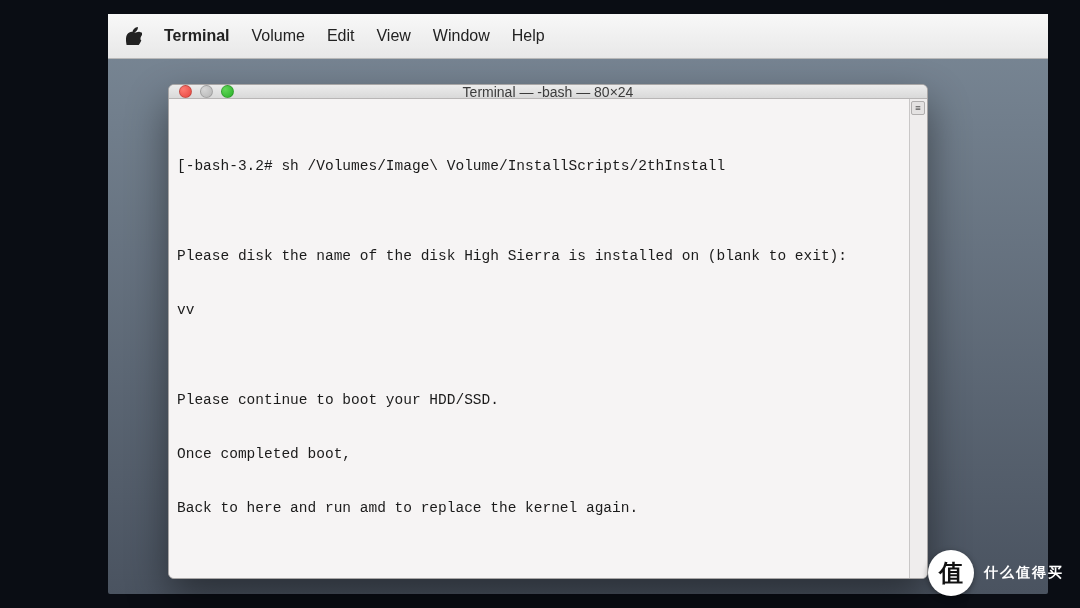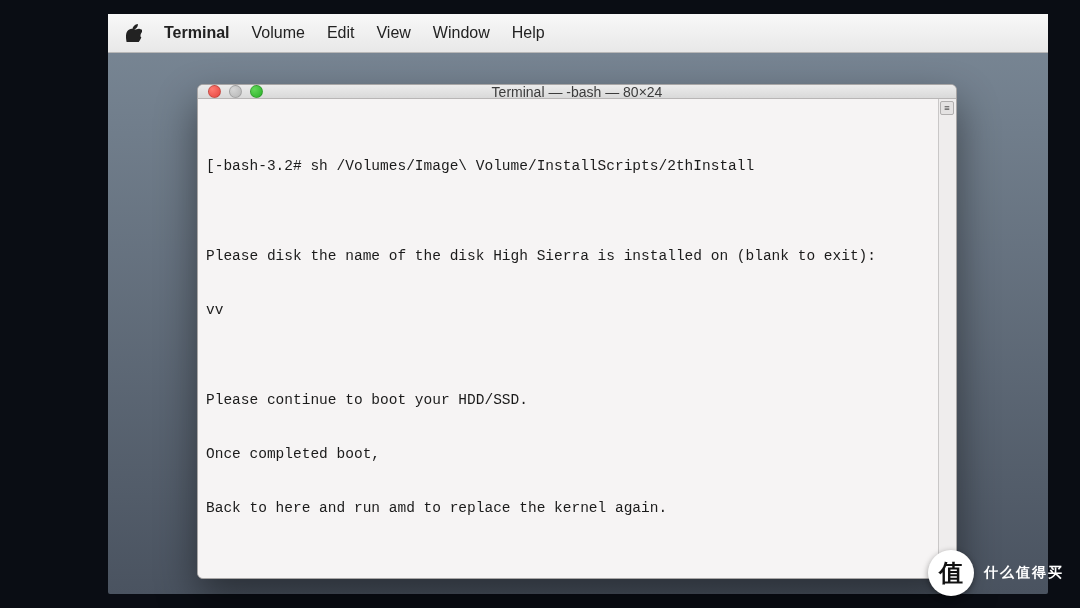--- a/index.html
+++ b/index.html
@@ -14,21 +14,21 @@
     .screen {
       position: absolute;
       top: 14px;
       left: 108px;
       right: 32px;
       bottom: 14px;
       background: linear-gradient(180deg, #7a8896 0%, #4a5360 100%);
       border-radius: 2px;
     }
     .menubar {
-      height: 39px;
+      height: 45px;
       background: linear-gradient(180deg, #f8f8f8 0%, #e8e8e8 100%);
       display: flex;
       align-items: center;
       padding: 0 18px;
       gap: 22px;
       font-size: 16px;
       color: #222;
       border-bottom: 1px solid #b8b8b8;
     }
     .apple-icon svg { width: 16px; height: 18px; display: block; fill: #222; }
@@ -40,21 +40,20 @@
       left: 60px;
       width: 760px;
       height: 495px;
       background: #e4e2e2;
       border: 1px solid #a8a6a6;
       border-radius: 6px;
       box-shadow: 0 18px 40px rgba(0,0,0,0.45);
       display: flex;
       flex-direction: column;
       overflow: hidden;
-      margin-left: 29px;
     }
     .titlebar {
       height: 26px;
       background: linear-gradient(180deg, #ececec 0%, #d9d9d9 100%);
       border-bottom: 1px solid #b8b6b6;
       display: flex;
       align-items: center;
       padding: 0 10px;
       position: relative;
     }

